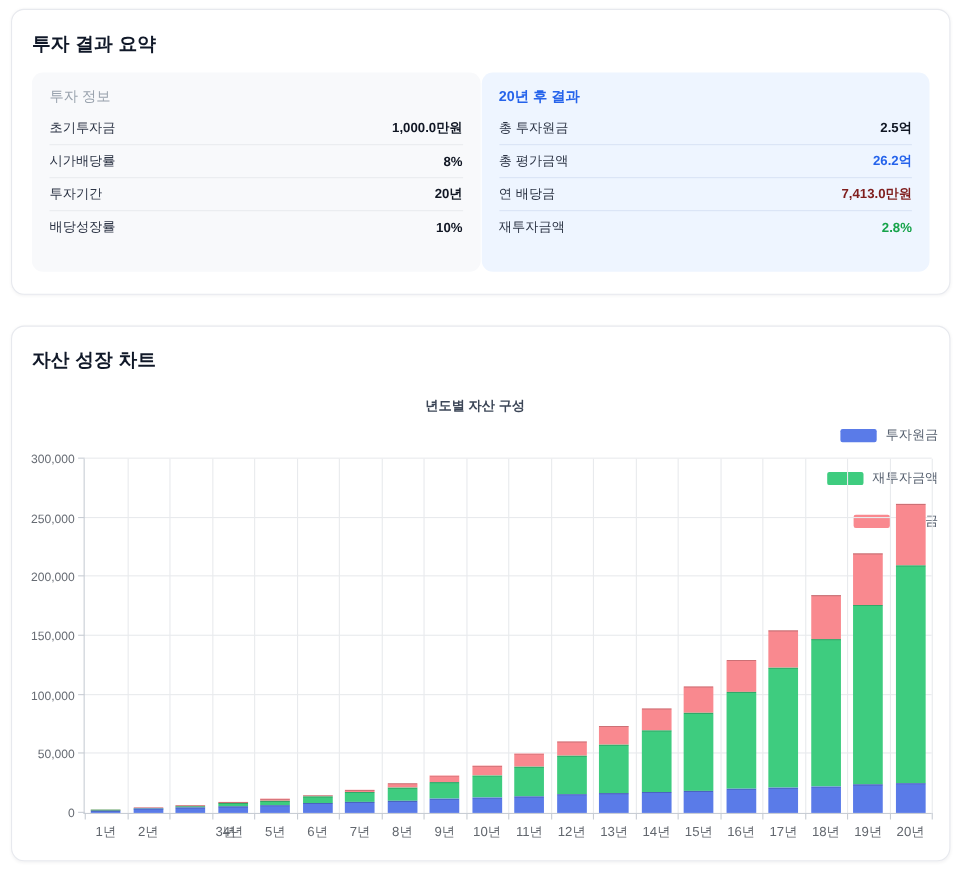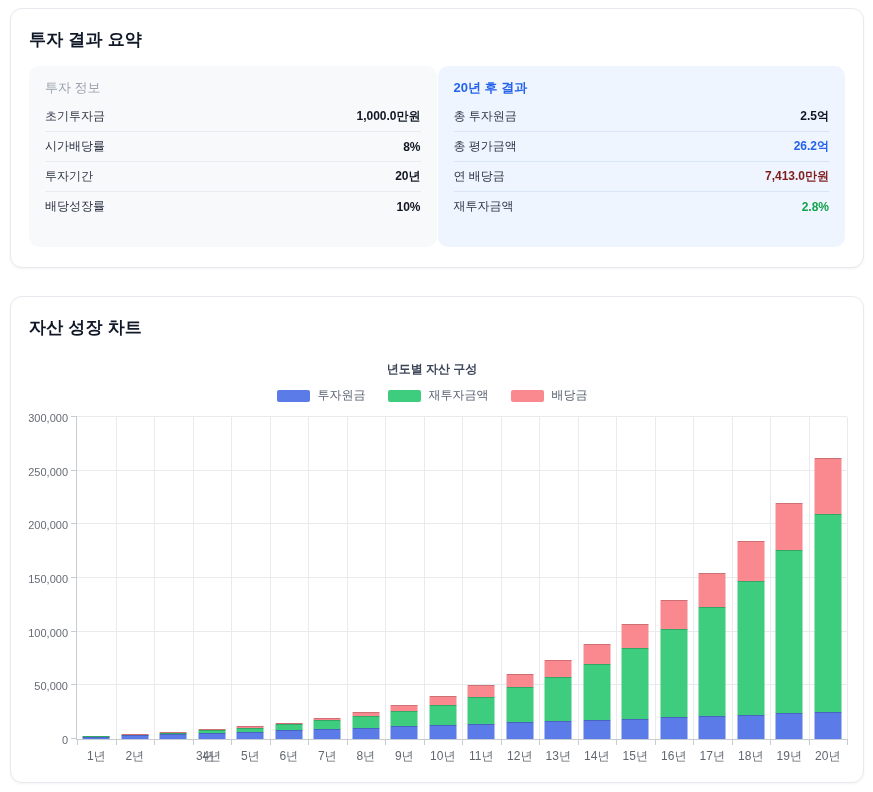--- a/index.html
+++ b/index.html
@@ -39,21 +39,21 @@
   .kv-label { color:#2b3344; }
   .kv-value { font-weight:bold; color:#101623; }
 
   
   .chart-title {
     position:absolute; top:64px; left:0; right:10px;
     text-align:center; font-size:12px; font-weight:bold; color:#3c4657;
   }
   .legend {
     position:absolute; top:90px; left:0; right:10px;
-    display:flex; justify-content:center; gap:22px; align-items:center;
+    display:flex; justify-content:center; gap:22px; align-items:flex-end;flex-direction:column;
   }
   .legend-item { display:flex; align-items:center; gap:8px; cursor:pointer; }
   .legend-swatch { width:33px; height:12px; border-radius:2px; }
   .legend-label { font-size:12px; color:#555f6e; }
 
   .plot {
     position:absolute; left:65px; top:120px; width:771px; height:323px;
     border-left:1px solid #c8cdd4; border-bottom:1px solid #c8cdd4;
   }
   .gridline-h { position:absolute; left:0; right:0; height:0; border-top:1px solid #e8eaed; }

